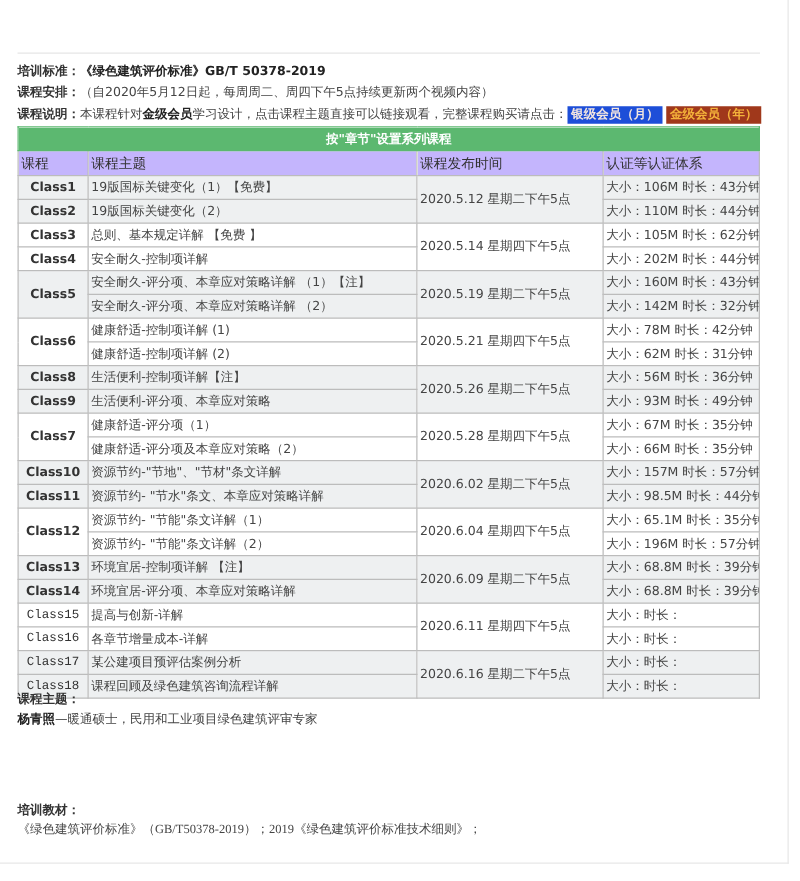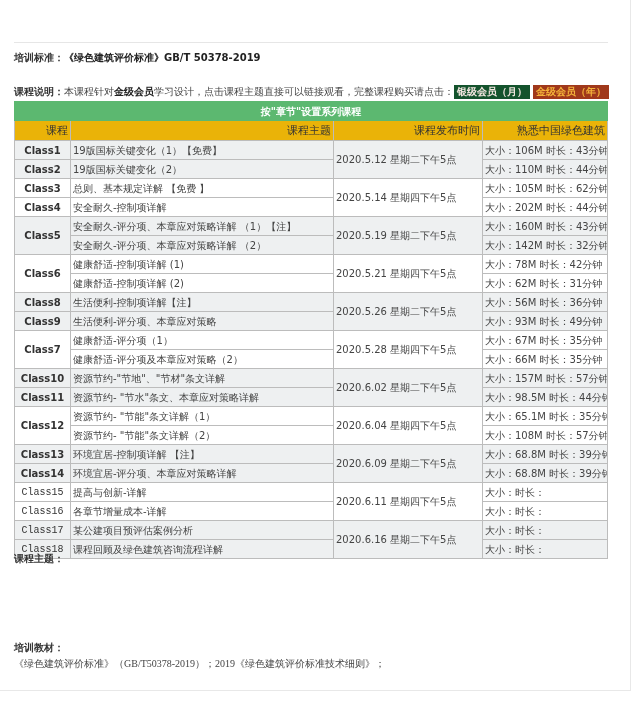--- a/index.html
+++ b/index.html
@@ -4,67 +4,70 @@
 <style>
   html, body { margin:0; padding:0; background:#ffffff; }
   body { width:640px; height:705px; overflow:hidden; font-family:"DejaVu Sans","Liberation Sans",sans-serif; color:#333; position:relative; }
   .page { position:absolute; left:0; top:0; width:630px; height:690px; background:#fff; border-right:1px solid #e8e8e8; border-bottom:1px solid #e8e8e8; }
   .title { position:absolute; left:14px; top:9px; font-size:19px; color:#333; letter-spacing:0.5px; }
   .title-rule { position:absolute; left:14px; top:42px; width:594px; height:1px; background:#e6e6e6; }
   .info { position:absolute; left:14px; font-size:10px; color:#444; white-space:nowrap; line-height:14px; }
   .info .lbl { font-weight:bold; color:#333; }
   .info .bold { font-weight:bold; color:#222; }
   .badge { display:inline-block; padding:0 3px; font-weight:bold; font-size:10px; line-height:14px; }
-  .badge-silver { background:#14532d; color:#f3e6e0; }
+  .badge-silver { background:#1d4ed8; color:#f3e6e0; }
   .badge-gold { background:#a0381b; color:#f4b23a; margin-left:3px; }
 
   table.courses { position:absolute; left:14px; top:101px; width:593px; border-collapse:collapse; font-size:10px; table-layout:fixed; }
   table.courses td, table.courses th { border:1px solid #bcbcbc; padding:0 2px; height:18px; line-height:17px; white-space:nowrap; overflow:hidden; }
   table.courses tr.banner td { background:#5cb870; color:#fff; text-align:center; font-weight:bold; border-color:#5cb870; height:18px; }
-  table.courses th { background:#eab308; font-weight:normal; color:#333; font-size:11px; text-align:right; height:19px; }
+  table.courses th { background:#c4b5fd; font-weight:normal; color:#333; font-size:11px; text-align:left; height:19px; }
   td.cls { text-align:center; font-weight:bold; color:#333; }
   td.cls.light { font-weight:normal;font-family:Liberation Mono, monospace; }
   td.topic { color:#444; }
   td.date { color:#444; }
   td.size { color:#444; }
   tr.shade td { background:#eef0f1;margin-top:16px; }
   tr.plain td { background:#fff; }
 
   .section-lbl { position:absolute; left:14px; font-size:10px; font-weight:bold; color:#333; }
   .para { position:absolute; left:14px; width:600px; font-size:10px; color:#444; line-height:17px; }
 </style>
 </head>
 <body>
 
 <div class="page">
   <div class="title-rule"></div>
 
   <div class="info" style="top:51px;">
     <span class="lbl">培训标准：</span><span class="bold">《绿色建筑评价标准》GB/T 50378-2019</span>
   </div>
+  <div class="info" style="top:68px;">
+    <span class="lbl">课程安排：</span><span>（自2020年5月12日起，每周周二、周四下午5点持续更新两个视频内容）</span>
+  </div>
   <div class="info" style="top:85px;">
     <span class="lbl">课程说明：</span><span>本课程针对</span><span class="bold">金级会员</span><span>学习设计，点击课程主题直接可以链接观看，完整课程购买请点击：</span><span class="badge badge-silver">银级会员（月）</span><span class="badge badge-gold">金级会员（年）</span>
   </div>
 
   <table class="courses" id="courses">
     <colgroup>
       <col style="width:56px">
         <col style="width:263px">
         <col style="width:149px">
         <col style="width:125px">
     </colgroup>
     <tbody id="courses-body">
       <tr class="banner">
         <td colspan="4">按"章节"设置系列课程</td>
       </tr>
       <tr>
         <th>课程</th>
         <th>课程主题</th>
         <th>课程发布时间</th>
-        <th>熟悉中国绿色建筑</th>
+        <th>认证等认证体系</th>
       </tr>
     <tr class="shade">
           <td class="cls">Class1</td>
           <td class="topic">19版国标关键变化（1）【免费】</td>
           <td class="date" rowspan="2">2020.5.12 星期二下午5点</td>
           <td class="size">大小：106M 时长：43分钟</td>
         </tr>
         <tr class="shade">
           <td class="cls">Class2</td>
           <td class="topic">19版国标关键变化（2）</td>
@@ -134,21 +137,21 @@
           <td class="size">大小：98.5M 时长：44分钟</td>
         </tr>
         <tr class="plain">
           <td class="cls" rowspan="2">Class12</td>
           <td class="topic">资源节约- "节能"条文详解（1）</td>
           <td class="date" rowspan="2">2020.6.04 星期四下午5点</td>
           <td class="size">大小：65.1M 时长：35分钟</td>
         </tr>
         <tr class="plain">
           <td class="topic">资源节约- "节能"条文详解（2）</td>
-          <td class="size">大小：108M 时长：57分钟</td>
+          <td class="size">大小：196M 时长：57分钟</td>
         </tr>
         <tr class="shade">
           <td class="cls">Class13</td>
           <td class="topic">环境宜居-控制项详解 【注】</td>
           <td class="date" rowspan="2">2020.6.09 星期二下午5点</td>
           <td class="size">大小：68.8M 时长：39分钟</td>
         </tr>
         <tr class="shade">
           <td class="cls">Class14</td>
           <td class="topic">环境宜居-评分项、本章应对策略详解</td>
@@ -173,15 +176,18 @@
         </tr>
         <tr class="shade">
           <td class="cls light">Class18</td>
           <td class="topic">课程回顾及绿色建筑咨询流程详解</td>
           <td class="size">大小：时长：</td>
         </tr>
       </tbody>
   </table>
 
   <div class="section-lbl" style="top:552px;">课程主题：</div>
+  <div class="info" style="top:569px;">
+    <span class="bold">杨青照</span><span>—暖通硕士，民用和工业项目绿色建筑评审专家</span>
+  </div>
   <div class="section-lbl" style="top:641px;">培训教材：</div>
   <div class="info" style="top:657px;font-family:Liberation Serif, serif;">《绿色建筑评价标准》（GB/T50378-2019）；2019《绿色建筑评价标准技术细则》；</div>
 </div>
 
 </body></html>

